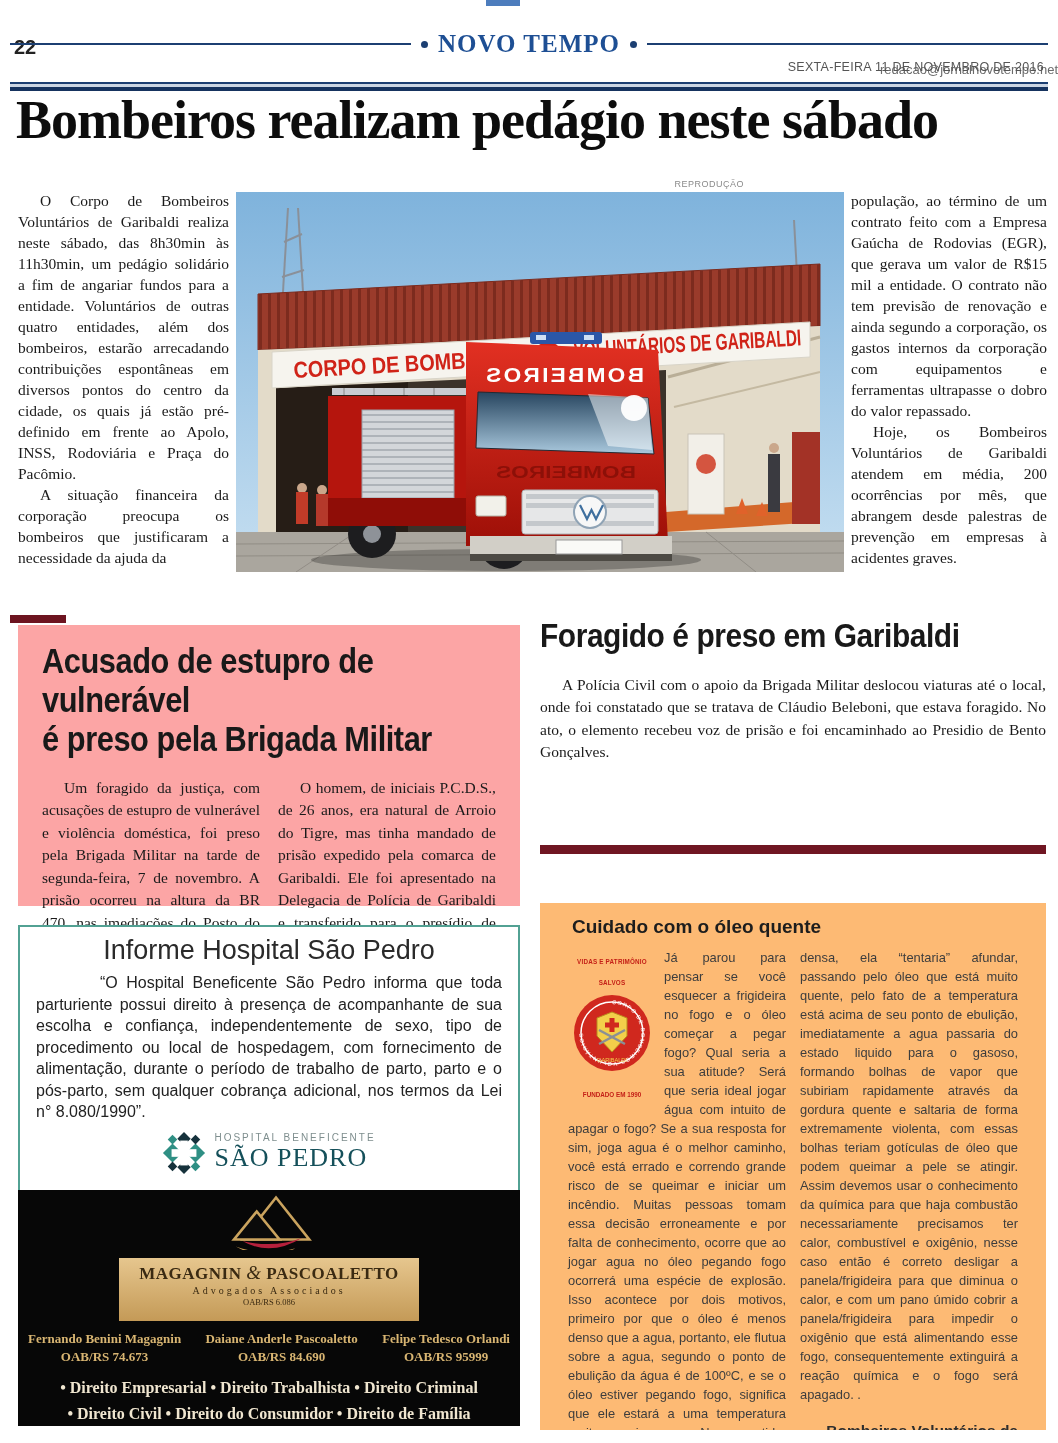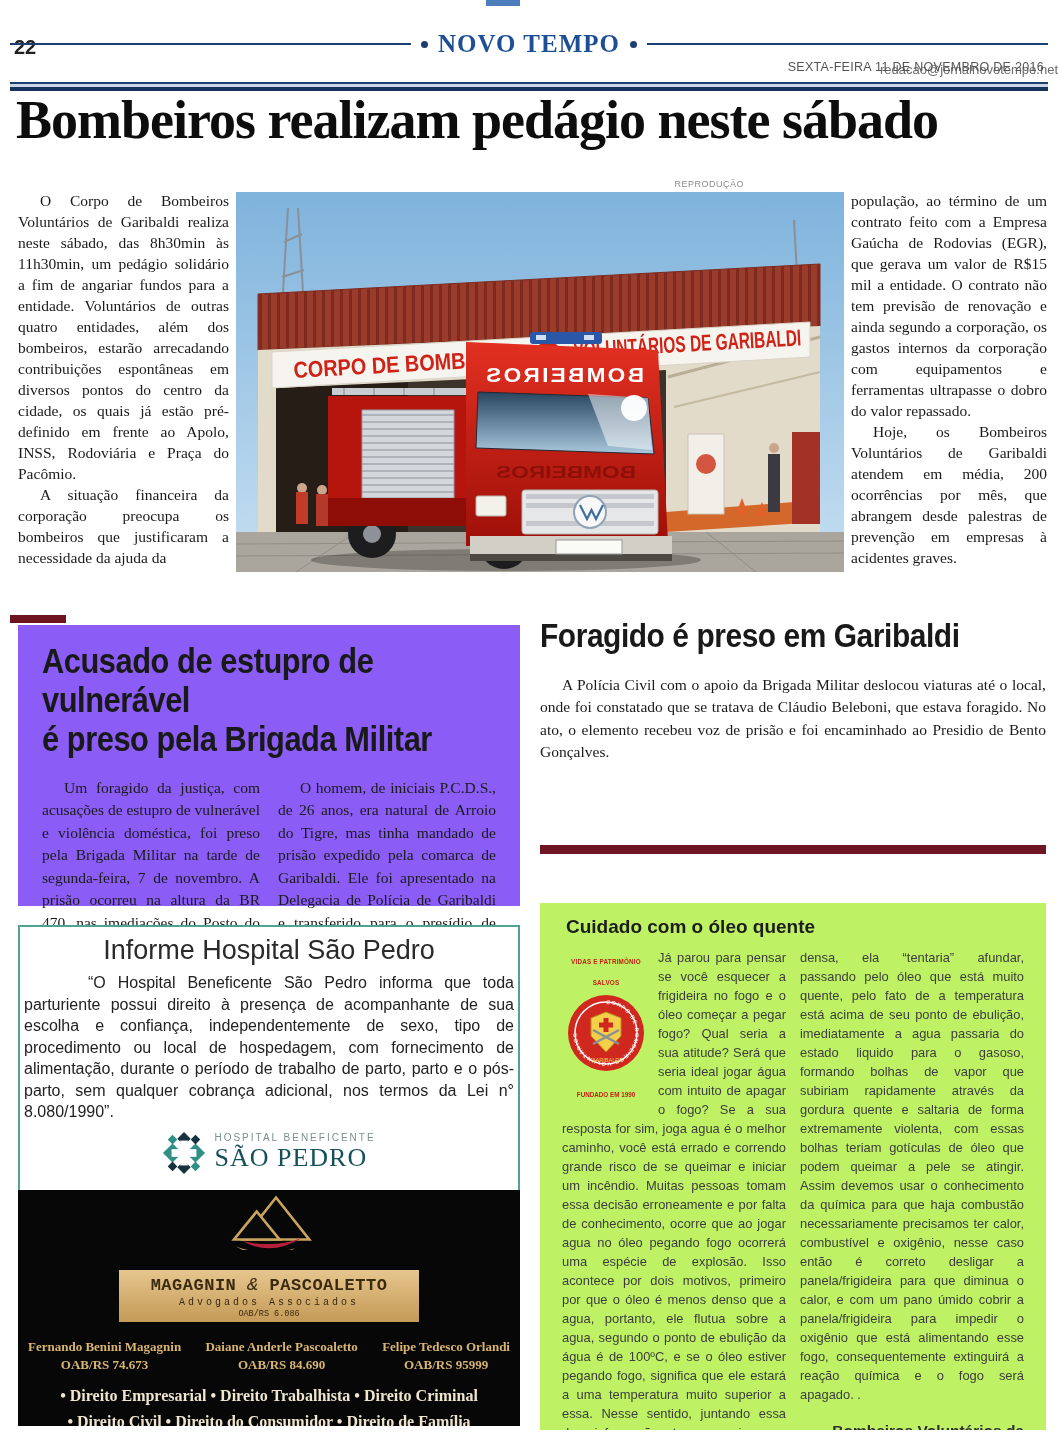--- a/index.html
+++ b/index.html
@@ -26,61 +26,61 @@
   .body-serif{font-size:15.5px;line-height:21px;text-align:justify;}
   .body-serif p{margin:0;}
   .ind{text-indent:22px;}
   .lead-left{position:absolute;left:18px;top:190px;width:211px;height:388px;overflow:hidden;}
   .lead-right{position:absolute;left:851px;top:190px;width:196px;height:388px;overflow:hidden;}
   .photo-wrap{position:absolute;left:236px;top:179px;width:508px;}
   .photo-credit{text-align:right;font-family:"Liberation Sans",sans-serif;font-size:9px;
                 color:#8a8a8a;letter-spacing:.5px;height:13px;}
   
   .red-tick{position:absolute;left:10px;top:615px;width:56px;height:8px;background:#6d1420;}
-  .acusado-box{position:absolute;left:18px;top:625px;width:502px;height:281px;background:#8b5cf6;
+  .acusado-box{position:absolute;left:18px;top:625px;width:502px;height:281px;background:#fca5a5;
                padding:16px 24px;box-sizing:border-box;}
   .sec-headline{font-family:"Liberation Sans",sans-serif;font-weight:bold;color:#191919;
                 letter-spacing:-.5px;transform:scaleX(.88);transform-origin:left top;}
   .acusado-box .sec-headline{font-size:35px;line-height:1.12;}
   .cols{display:flex;gap:18px;}
   .cols>div{flex:1;}
   .acusado-box .cols{margin-top:18px;font-size:15.5px;line-height:22.5px;}
   .foragido{position:absolute;left:540px;top:618px;width:506px;}
   .foragido .sec-headline{font-size:34px;line-height:1.05;}
   .foragido .cols{margin-top:20px;gap:16px;font-size:15.5px;line-height:22.5px;}
   
   .maroon-bar{position:absolute;left:540px;top:845px;width:506px;height:9px;background:#701622;}
   .fique-label{position:absolute;left:540px;top:860px;font-family:"Liberation Sans",sans-serif;
                font-size:26px;color:#8d2230;letter-spacing:1px;}
-  .oleo-box{position:absolute;left:540px;top:903px;width:506px;height:527px;background:#bef264;
-            padding:13px 22px;box-sizing:border-box;overflow:hidden;}
+  .oleo-box{position:absolute;left:540px;top:903px;width:506px;height:527px;background:#fdba74;
+            padding:13px 28px;box-sizing:border-box;overflow:hidden;}
   .oleo-title{font-family:"Liberation Sans",sans-serif;font-weight:bold;font-size:19px;color:#1d1d1d;margin:0 0 10px 4px;}
   .oleo-cols{display:flex;gap:14px;font-family:"Liberation Sans",sans-serif;font-size:12.9px;
              line-height:19px;color:#3d3d3d;text-align:justify;}
   .oleo-cols>div{flex:1;}
   .badge{float:left;width:88px;margin:2px 8px 4px 0;text-align:center;}
   .badge-top{font-size:6.3px;font-weight:bold;color:#c42017;letter-spacing:.2px;}
   .badge-bottom{font-size:6.3px;font-weight:bold;color:#c42017;}
   .signature{margin-top:16px;text-align:right;font-weight:bold;font-size:15.5px;line-height:21px;color:#2e2e2e;}
   
   .hospital-box{position:absolute;left:18px;top:925px;width:502px;height:271px;background:#fff;
-                border:2px solid #52a193;box-sizing:border-box;padding:6px 4px;overflow:hidden;
+                border:2px solid #52a193;box-sizing:border-box;padding:6px 16px;overflow:hidden;
                 font-family:"Liberation Sans",sans-serif;}
   .hosp-title{text-align:center;font-size:27px;color:#2a2a2a;margin:2px 0 6px 0;}
   .hosp-body{font-size:16px;line-height:21.5px;text-align:justify;color:#222;}
   .hosp-body p{margin:0;text-indent:64px;}
   .hosp-logo{display:flex;justify-content:center;align-items:center;gap:8px;margin-top:8px;}
   .hosp-logo-text .l1{font-size:10px;letter-spacing:2px;color:#7e8e8e;}
   .hosp-logo-text .l2{font-family:"Liberation Serif",serif;font-size:26px;letter-spacing:1px;color:#15505a;}
   
   .lawyer-ad{position:absolute;left:18px;top:1190px;width:502px;height:236px;background:#070707;
              box-sizing:border-box;text-align:center;overflow:hidden;color:#d8b572;
              font-family:"Liberation Serif",serif;}
-  .gold-band{width:292px;margin:16px auto;background:linear-gradient(#e6c68e,#c49a57);
-             padding:4px 4px 3px 4px;color:#3a2a12;font-family:Liberation Mono, monospace;}
+  .gold-band{width:292px;margin:4px auto;background:linear-gradient(#e6c68e,#c49a57);
+             padding:4px 4px 14px 4px;color:#3a2a12;}
   .gold-band .firm{font-size:17px;letter-spacing:.5px;font-weight:bold;}
   .gold-band .firm .amp{font-style:italic;font-weight:normal;font-size:19px;}
   .gold-band .sub{font-size:10px;letter-spacing:3px;margin-top:1px;}
   .gold-band .oab{font-size:8.5px;margin-top:1px;}
   .names-row{display:flex;justify-content:space-between;margin:9px 10px 0 10px;}
   .names-row .nm{font-size:13px;font-weight:bold;line-height:1.35;}
   .practice{color:#f0e6d0;font-weight:bold;font-size:16px;line-height:1.6;margin-top:10px;}
   .ad-address{font-weight:bold;font-size:13.5px;letter-spacing:2px;margin-top:12px;}
   [data-interactable]{}
 </style>

